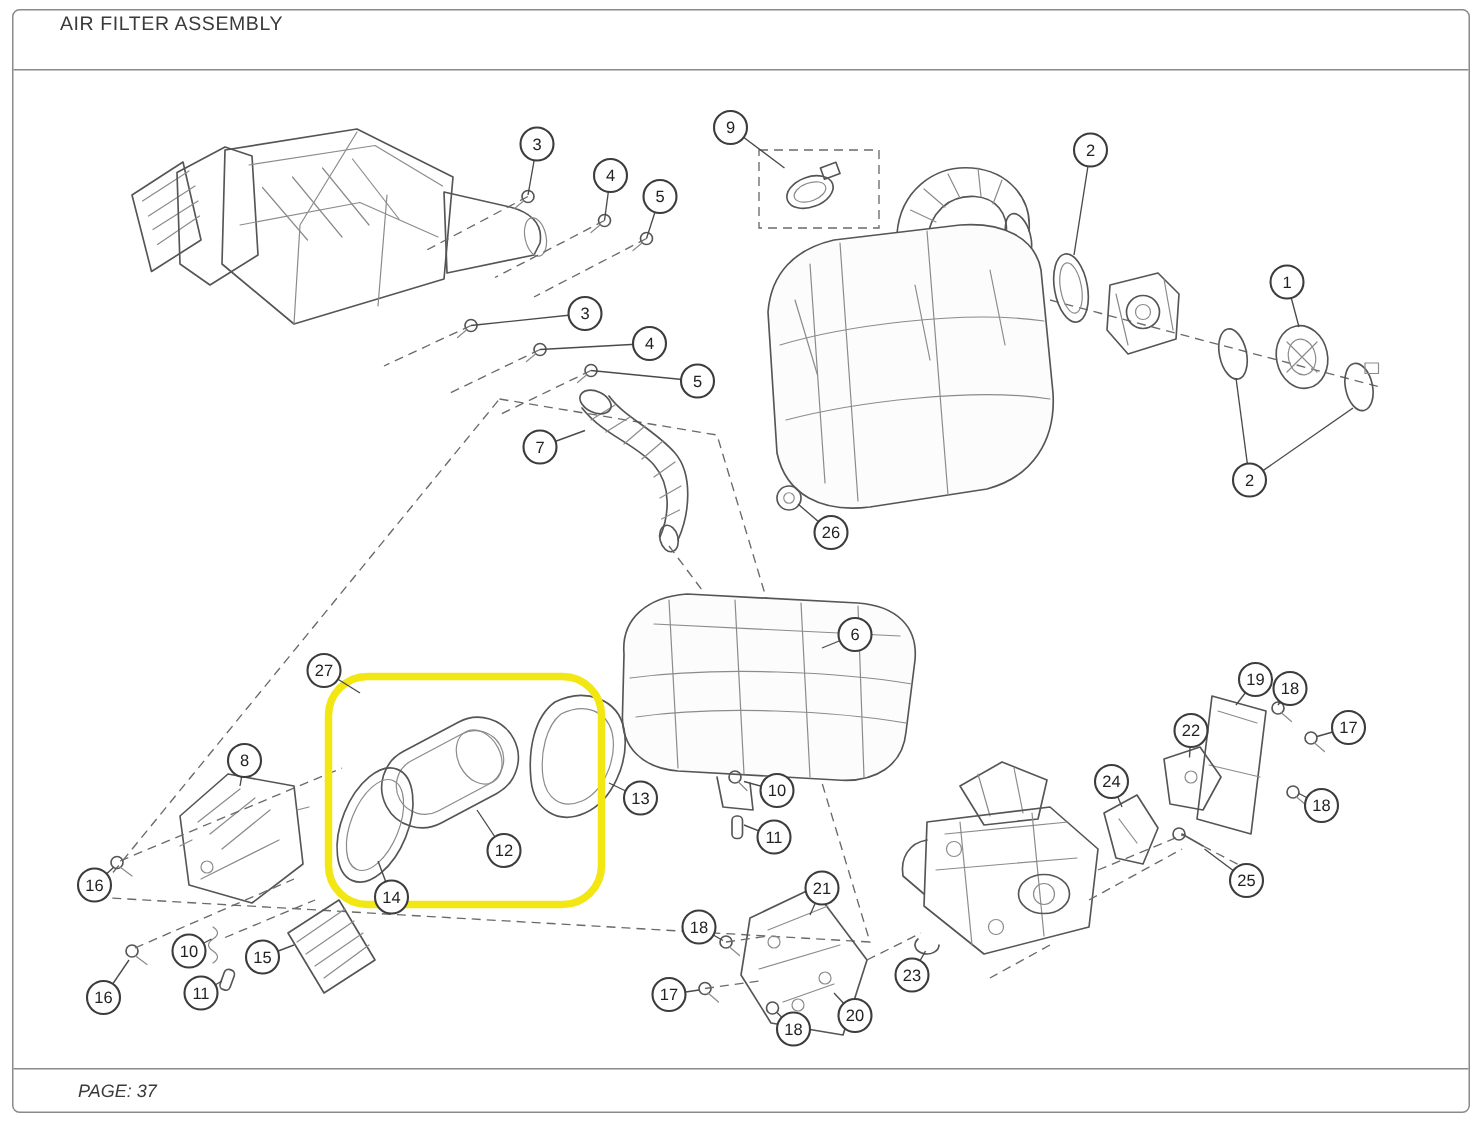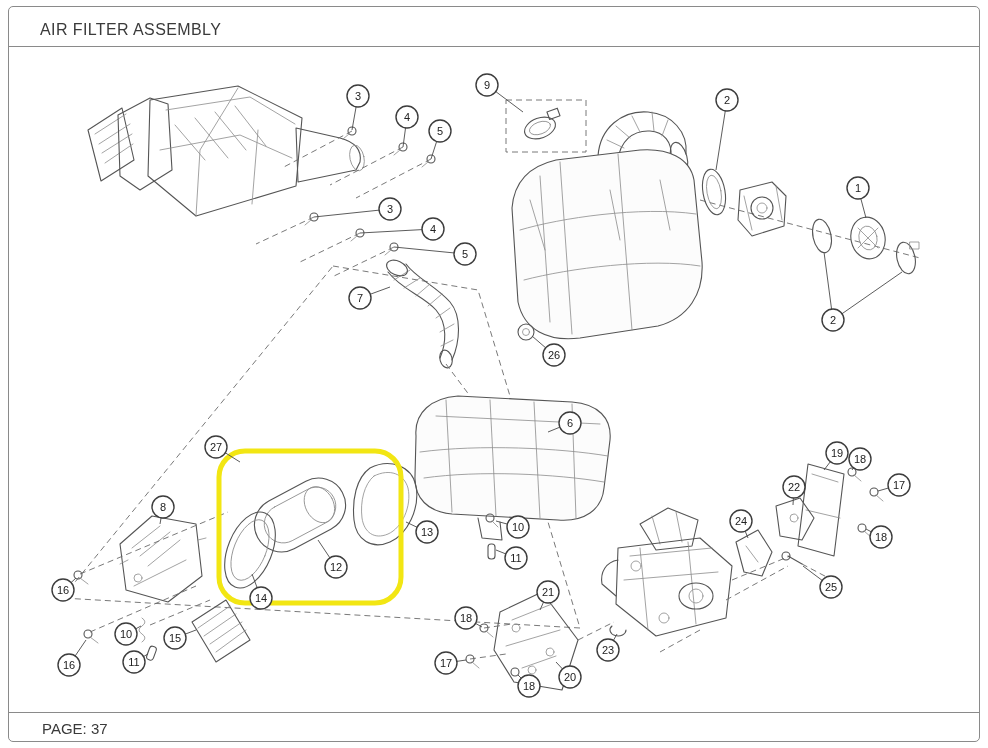--- a/index.html
+++ b/index.html
@@ -1,22 +1,22 @@
 <!DOCTYPE html>
 <html><head>
 <meta charset="utf-8">
 <style>
   * { margin:0; padding:0; box-sizing:border-box; }
   html,body { width:988px; height:748px; background:#fff; font-family:"Liberation Sans", sans-serif; }
   .page { position:relative; width:988px; height:748px; background:#fff; overflow:hidden; }
   .frame { position:absolute; left:8px; top:6px; width:972px; height:736px; border:1.5px solid #8a8a8a; border-radius:5px; background:#fff; }
-  .title { position:absolute; left:40px; top:21px; font-size:16px; color:#3a3a3a; letter-spacing:.4px; }
+  .title { position:absolute; left:40px; top:8px; font-size:13px; color:#3a3a3a; letter-spacing:.4px; }
   .title-rule { position:absolute; left:9px; top:46px; width:970px; height:0; border-top:1.2px solid #8a8a8a; }
   .footer-rule { position:absolute; left:9px; top:712px; width:970px; height:0; border-top:1.2px solid #8a8a8a; }
-  .footer { position:absolute; left:42px; top:720px; font-size:15px; color:#3a3a3a; }
+  .footer { position:absolute; left:52px; top:720px; font-size:12px; color:#3a3a3a;font-style:italic; }
   svg.diagram { position:absolute; left:0; top:0; }
   .ln  { fill:none; stroke:#555; stroke-width:1.1; stroke-linejoin:round; stroke-linecap:round; }
   .ln2 { fill:none; stroke:#8b8b8b; stroke-width:.8; stroke-linejoin:round; stroke-linecap:round; }
   .fillp { fill:#fcfcfc; stroke:#555; stroke-width:1.1; stroke-linejoin:round; }
   .dash { fill:none; stroke:#6a6a6a; stroke-width:.9; stroke-dasharray:6 4; }
   .leader { stroke:#4a4a4a; stroke-width:.9; fill:none; }
   .balloon { fill:#fff; stroke:#3c3c3c; stroke-width:1.4; }
   .balloon-num { font-family:"Liberation Sans",sans-serif; font-size:11px; fill:#222; text-anchor:middle; }
 </style>
 </head>

